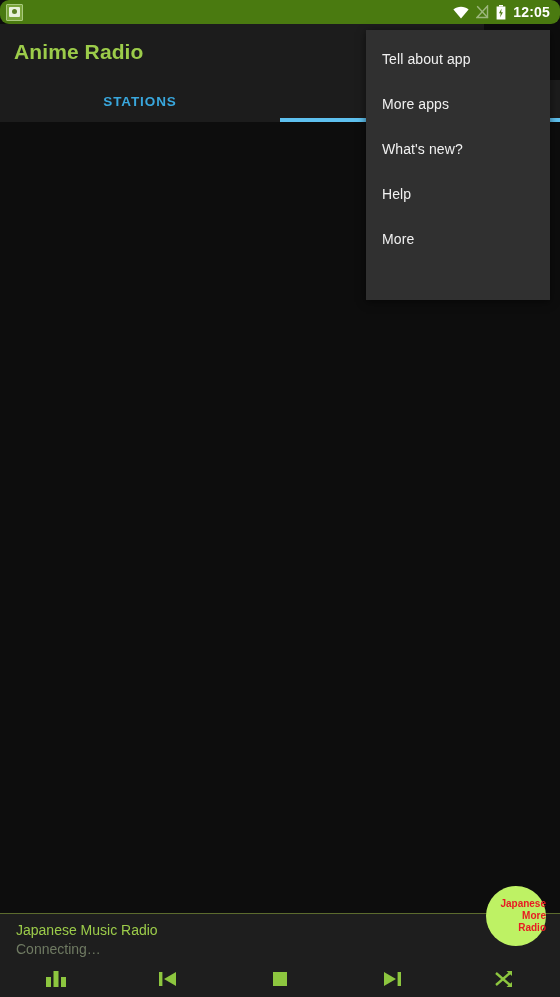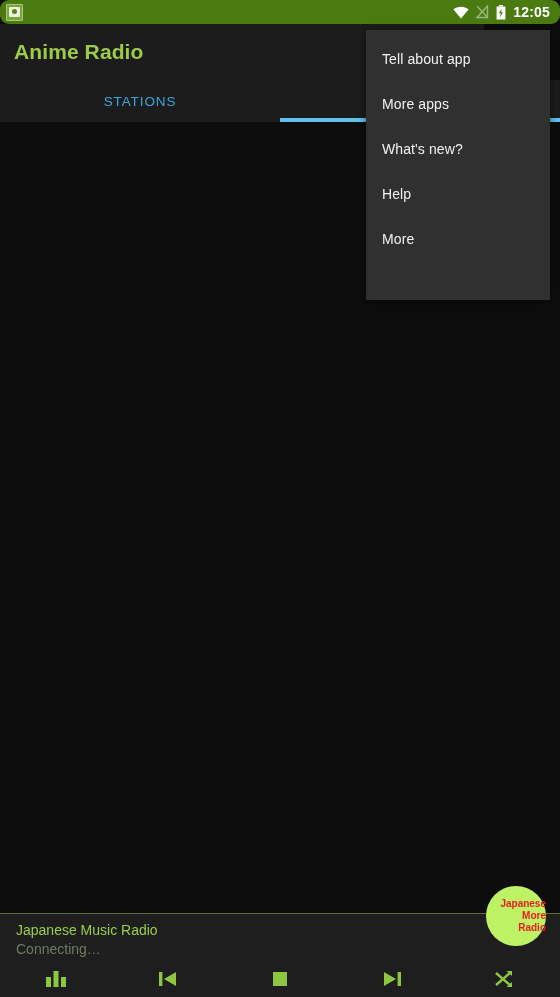--- a/index.html
+++ b/index.html
@@ -72,21 +72,21 @@
 
   
   .tabbar {
     position:absolute; top:80px; left:0;
     width:560px; height:42px;
     background:#1c1c1c;
   }
   .tab {
     position:absolute; top:0; height:42px;
     display:flex; align-items:center; justify-content:center;
-    font-size:13.5px; font-weight:normal;
+    font-size:13.5px; font-weight:bold;
     letter-spacing:.9px;
   }
   .tab-1 { left:0; width:280px; color:#39a7dd; }
   .tab-2 { left:280px; width:280px; color:#8a8a8a; }
   .tab-indicator {
     position:absolute; left:280px; top:38px;
     width:280px; height:4px;
     background:#5ec0ee;
   }
 

